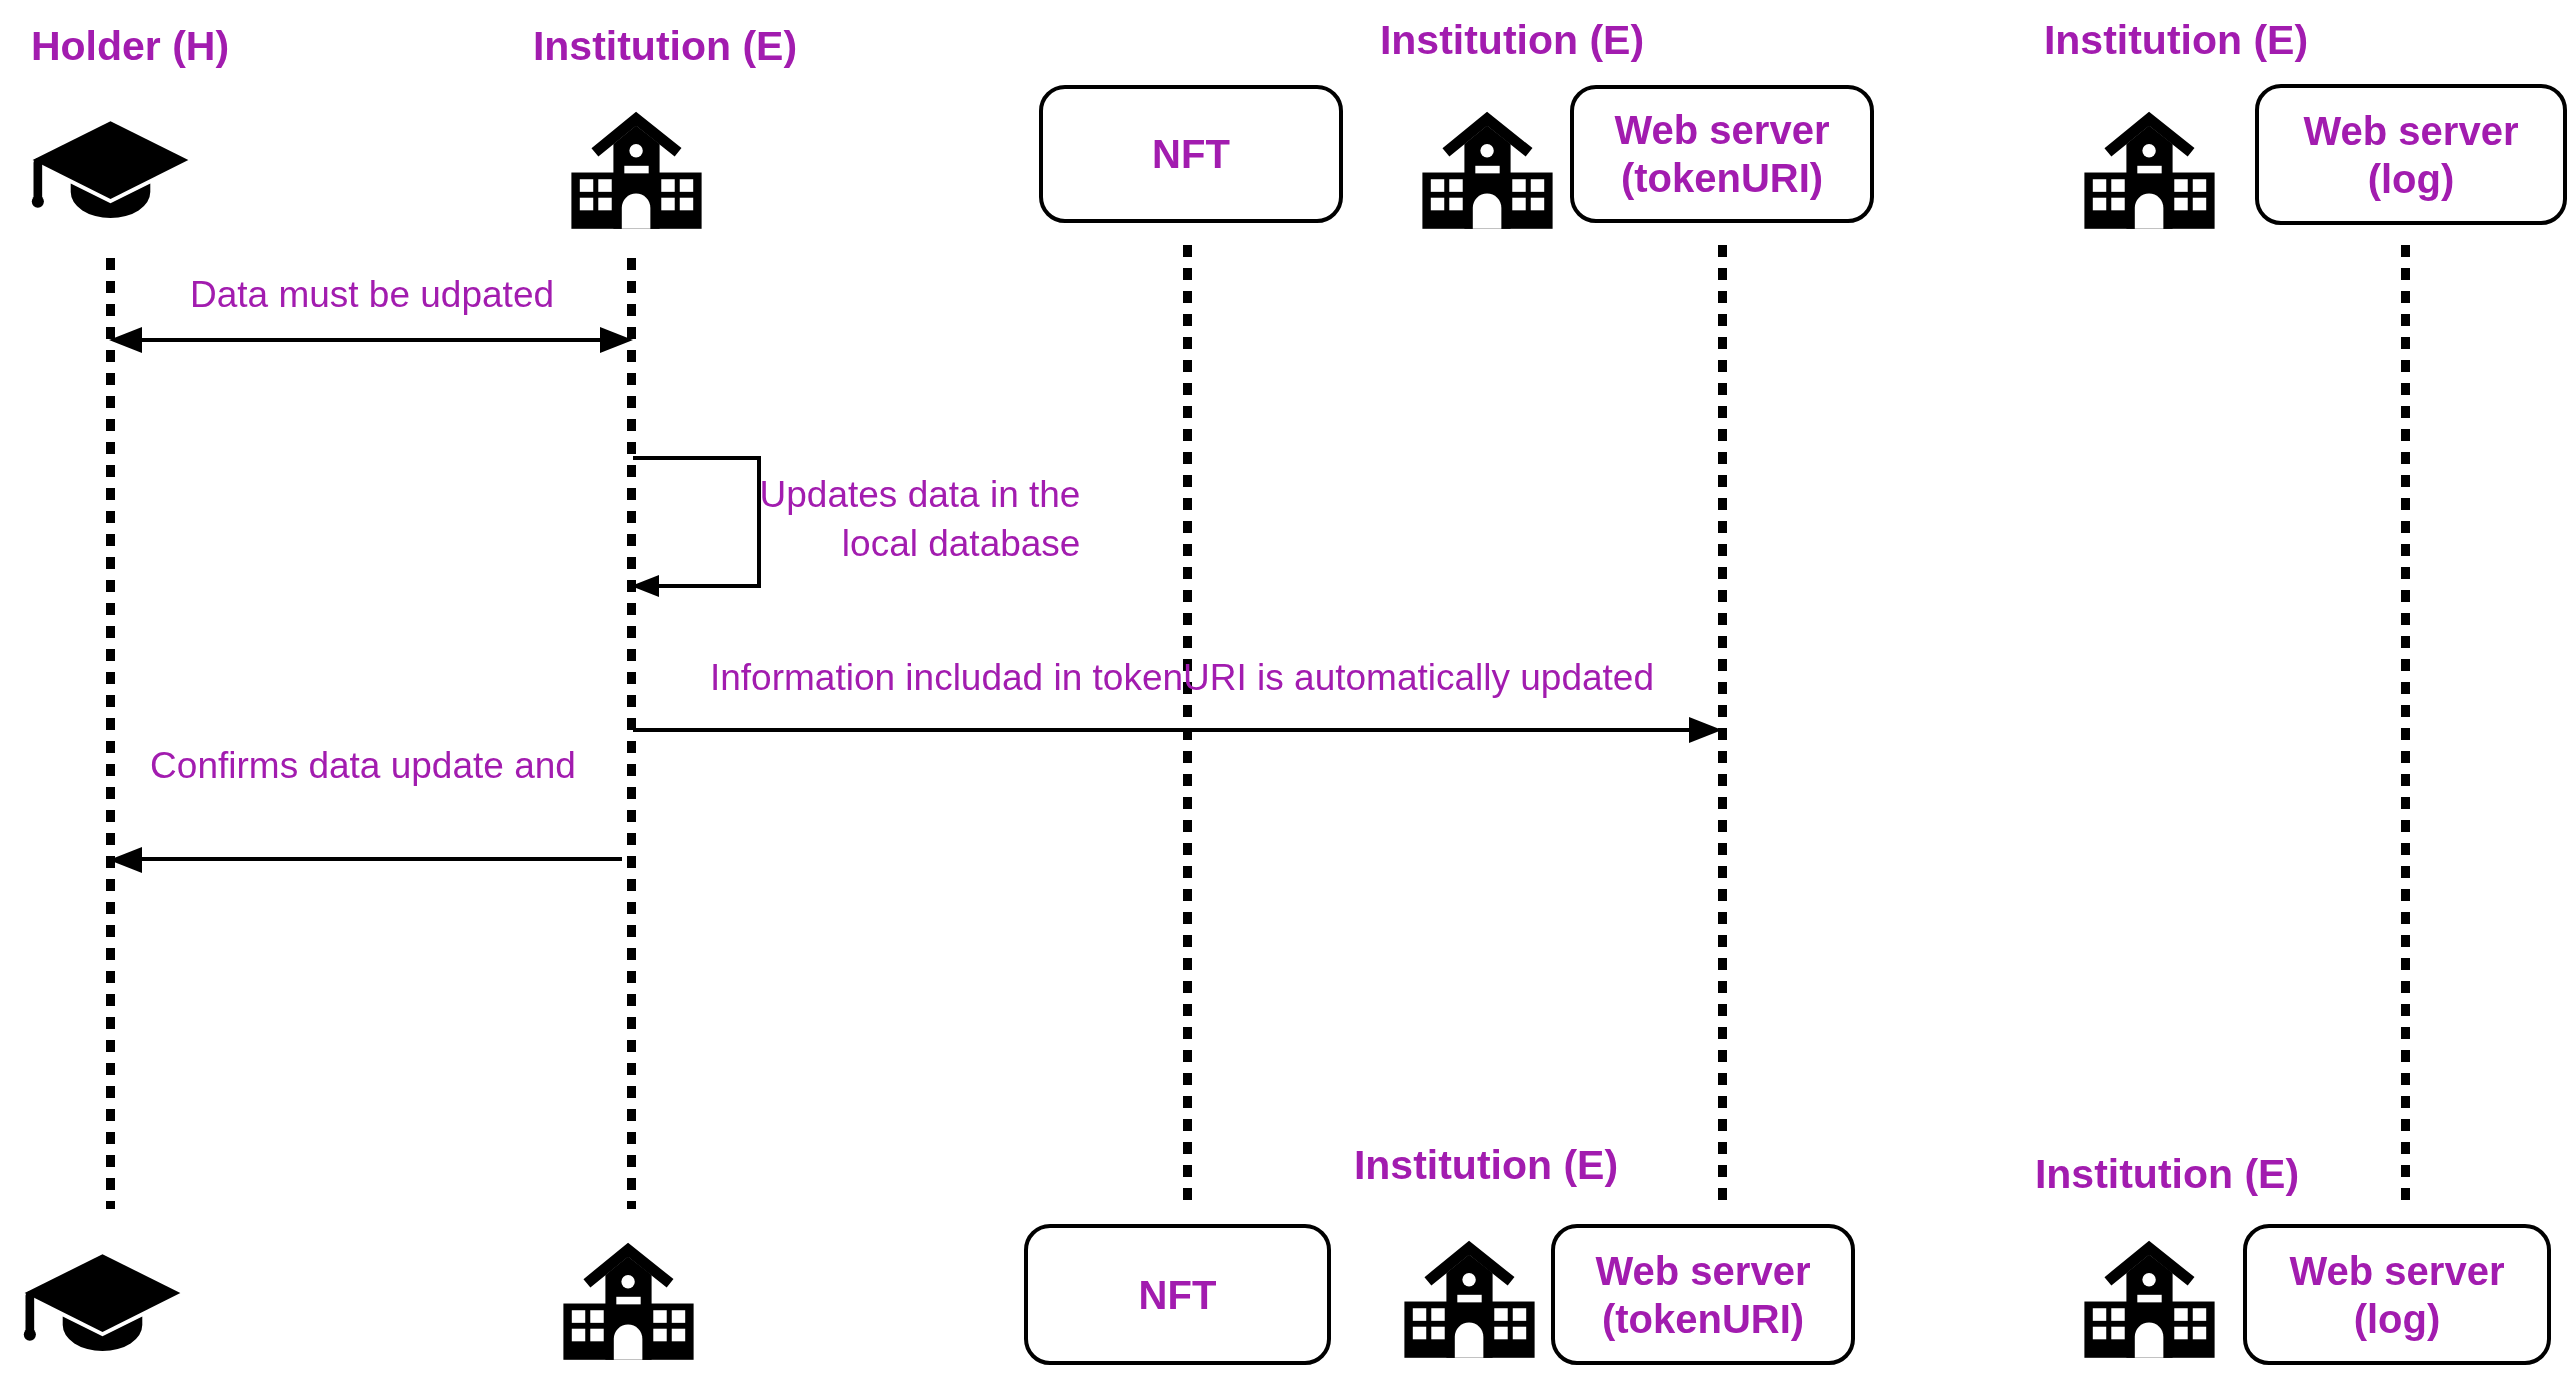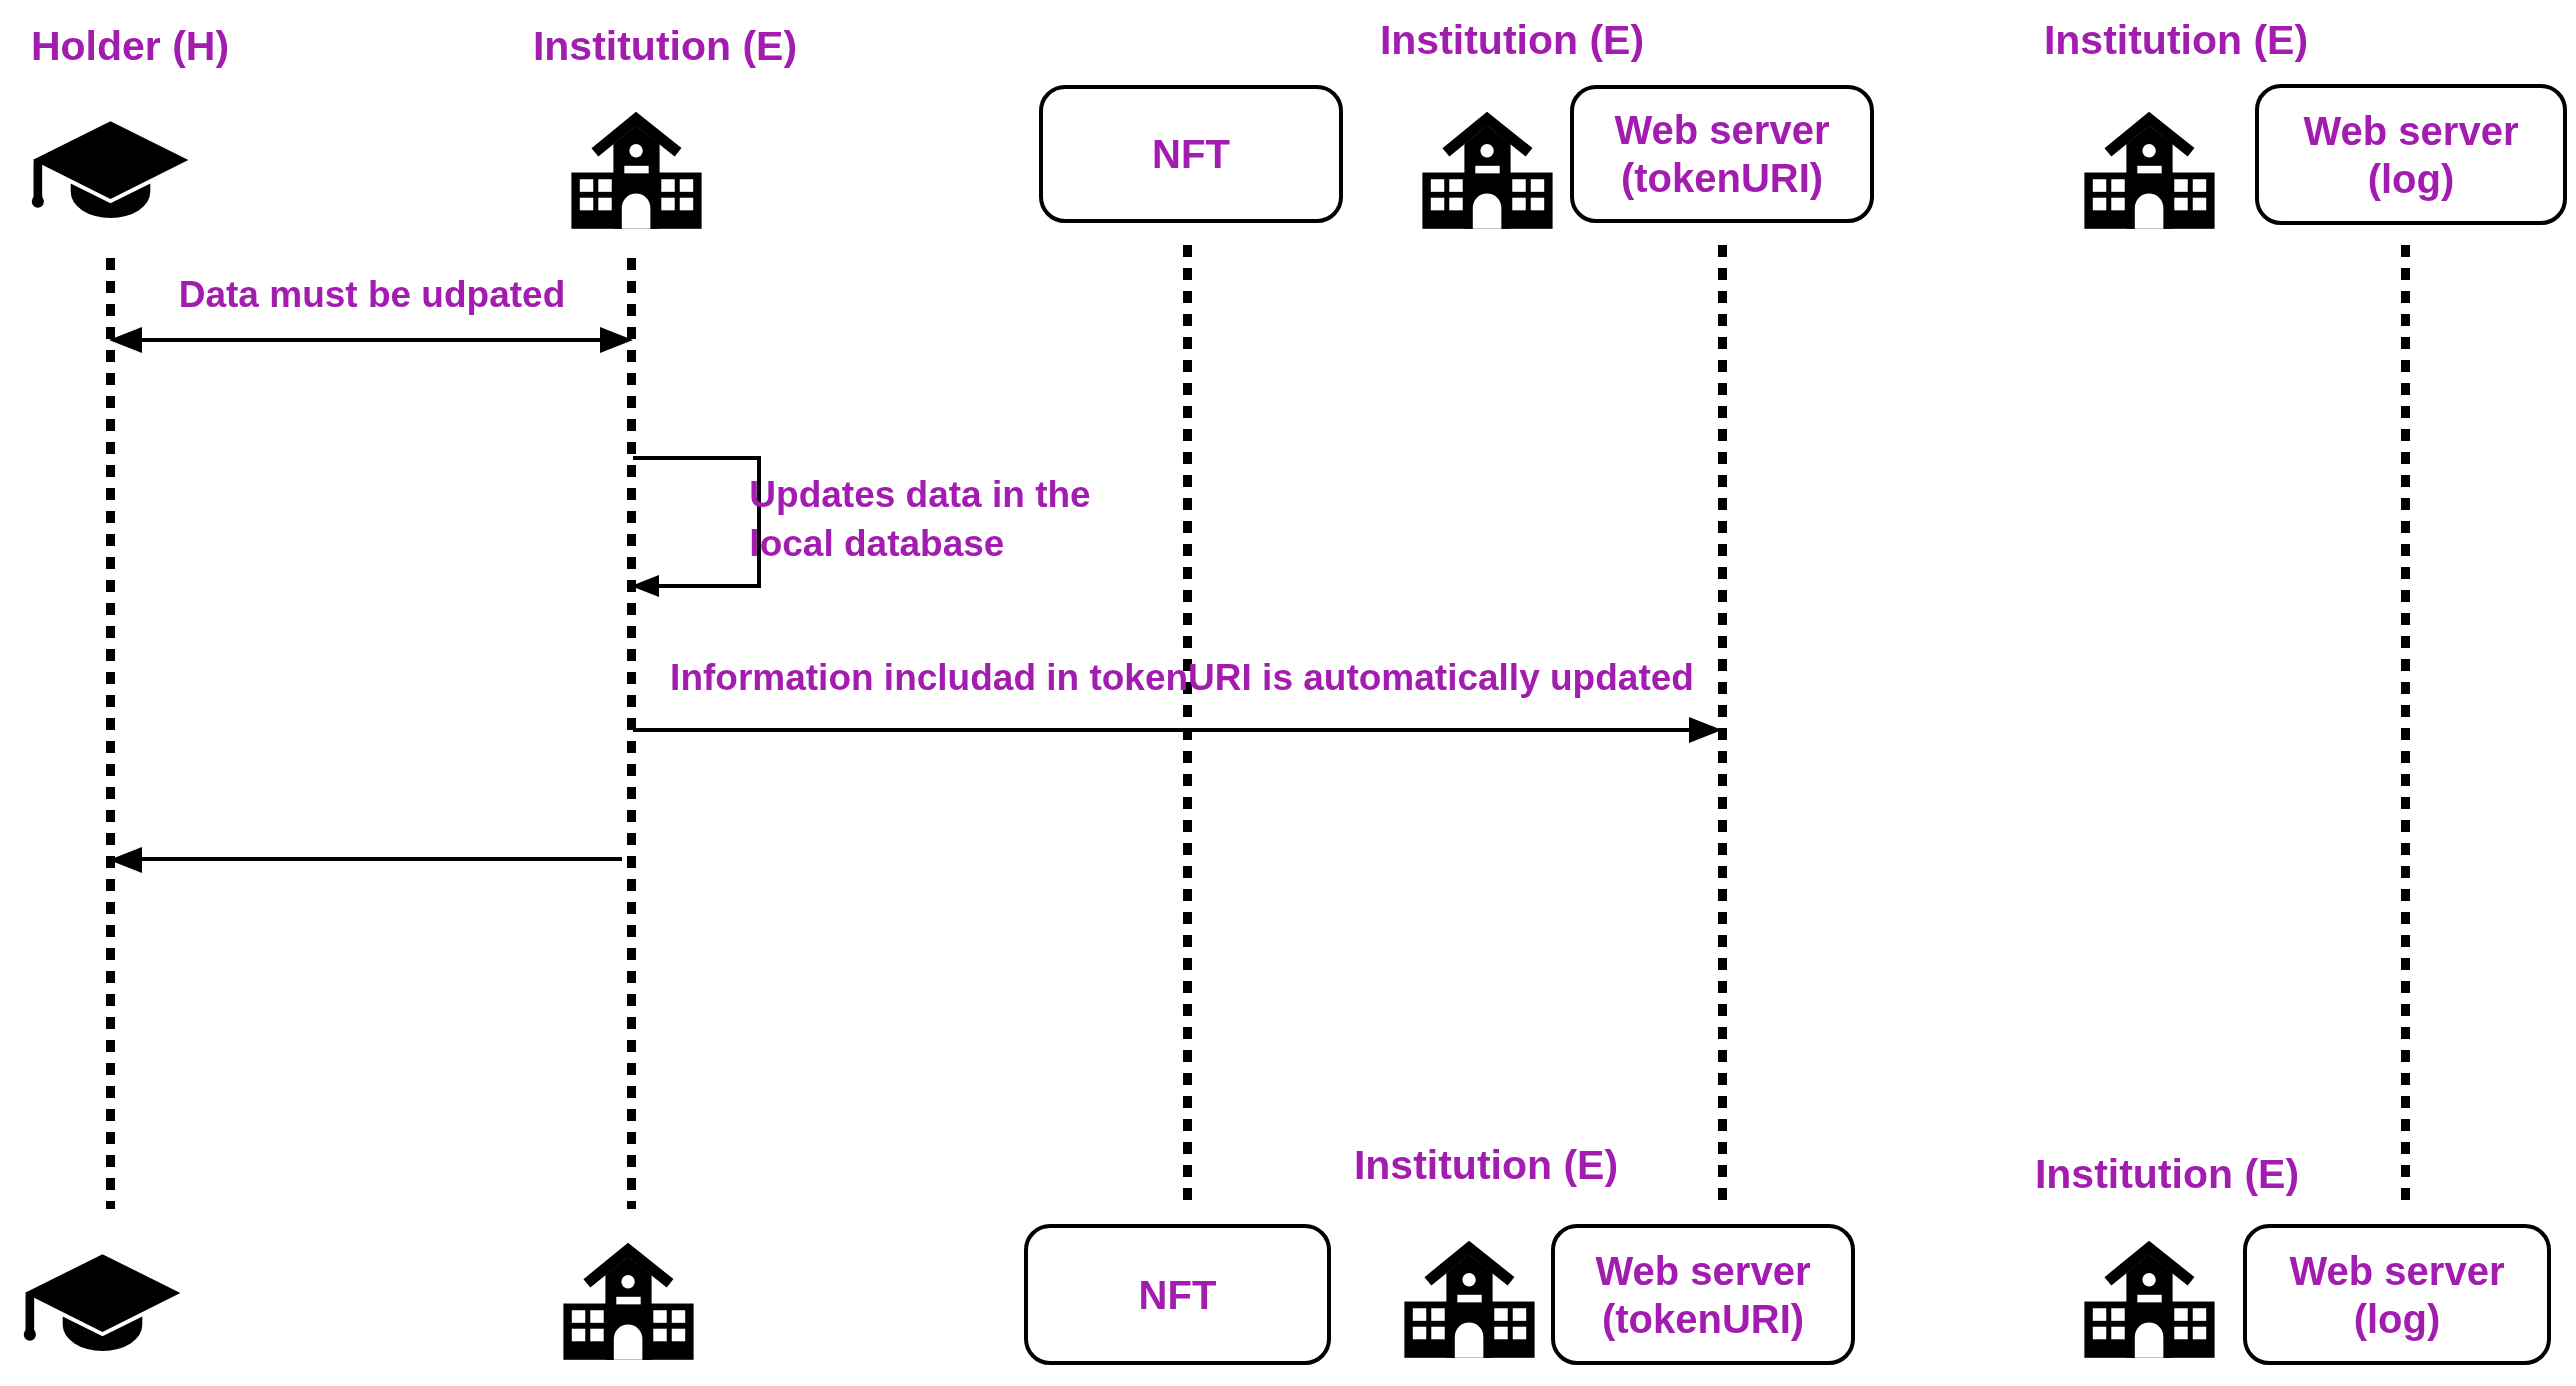--- a/index.html
+++ b/index.html
@@ -31,23 +31,23 @@
     display:flex;flex-direction:column;
     align-items:center;justify-content:center;
     font-size:40px;font-weight:700;
     line-height:48px;
     text-align:center;
     box-sizing:border-box;
   }
   .msg-text{
     position:absolute;
     transform:translateX(-50%);
-    font-size:37px;font-weight:700;
+    font-size:37px;font-weight:400;
     line-height:49px;
-    text-align:left;
+    text-align:right;
     white-space:nowrap;
   }
   .hline{position:absolute;height:4.3px;background:#000;}
   .vline{position:absolute;width:4.3px;background:#000;}
   .hline.thin{height:3.5px;}
   .vline.thin{width:3.5px;}
   .tri-right{
     position:absolute;width:0;height:0;
     border-top:13px solid transparent;
     border-bottom:13px solid transparent;
@@ -164,20 +164,21 @@
   <div class="msg-text" style="left:920px;top:470px;">
     <div>Updates data in the</div>
     <div>local database</div>
   </div>
 
   <div class="msg-text" style="left:1182px;top:653px;">Information includad in tokenURI is automatically updated</div>
   <div class="hline" style="left:633px;top:728px;width:1059px;"></div>
   <div class="tri-right" style="left:1689px;top:717px;"></div>
 
   <div class="msg-text" style="left:363px;top:741px;">
+    <div>Confirms data update and</div>
   </div>
   <div class="hline" style="left:140px;top:857px;width:482px;"></div>
   <div class="tri-left" style="left:109px;top:847px;"></div>
 
   <div class="actor-label" style="left:1486px;top:1142px;">Institution (E)</div>
   <div class="actor-label" style="left:2167px;top:1151px;">Institution (E)</div>
 
   <svg class="icon" style="left:15.6px;top:1251px;" width="173" height="111" viewBox="0 0 200 125">
     <polygon points="100,2 190,47 100,92 10,47" fill="#000"></polygon>
     <path d="M16,50 L16,93" stroke="#000" stroke-width="10" stroke-linecap="round" fill="none"></path>

